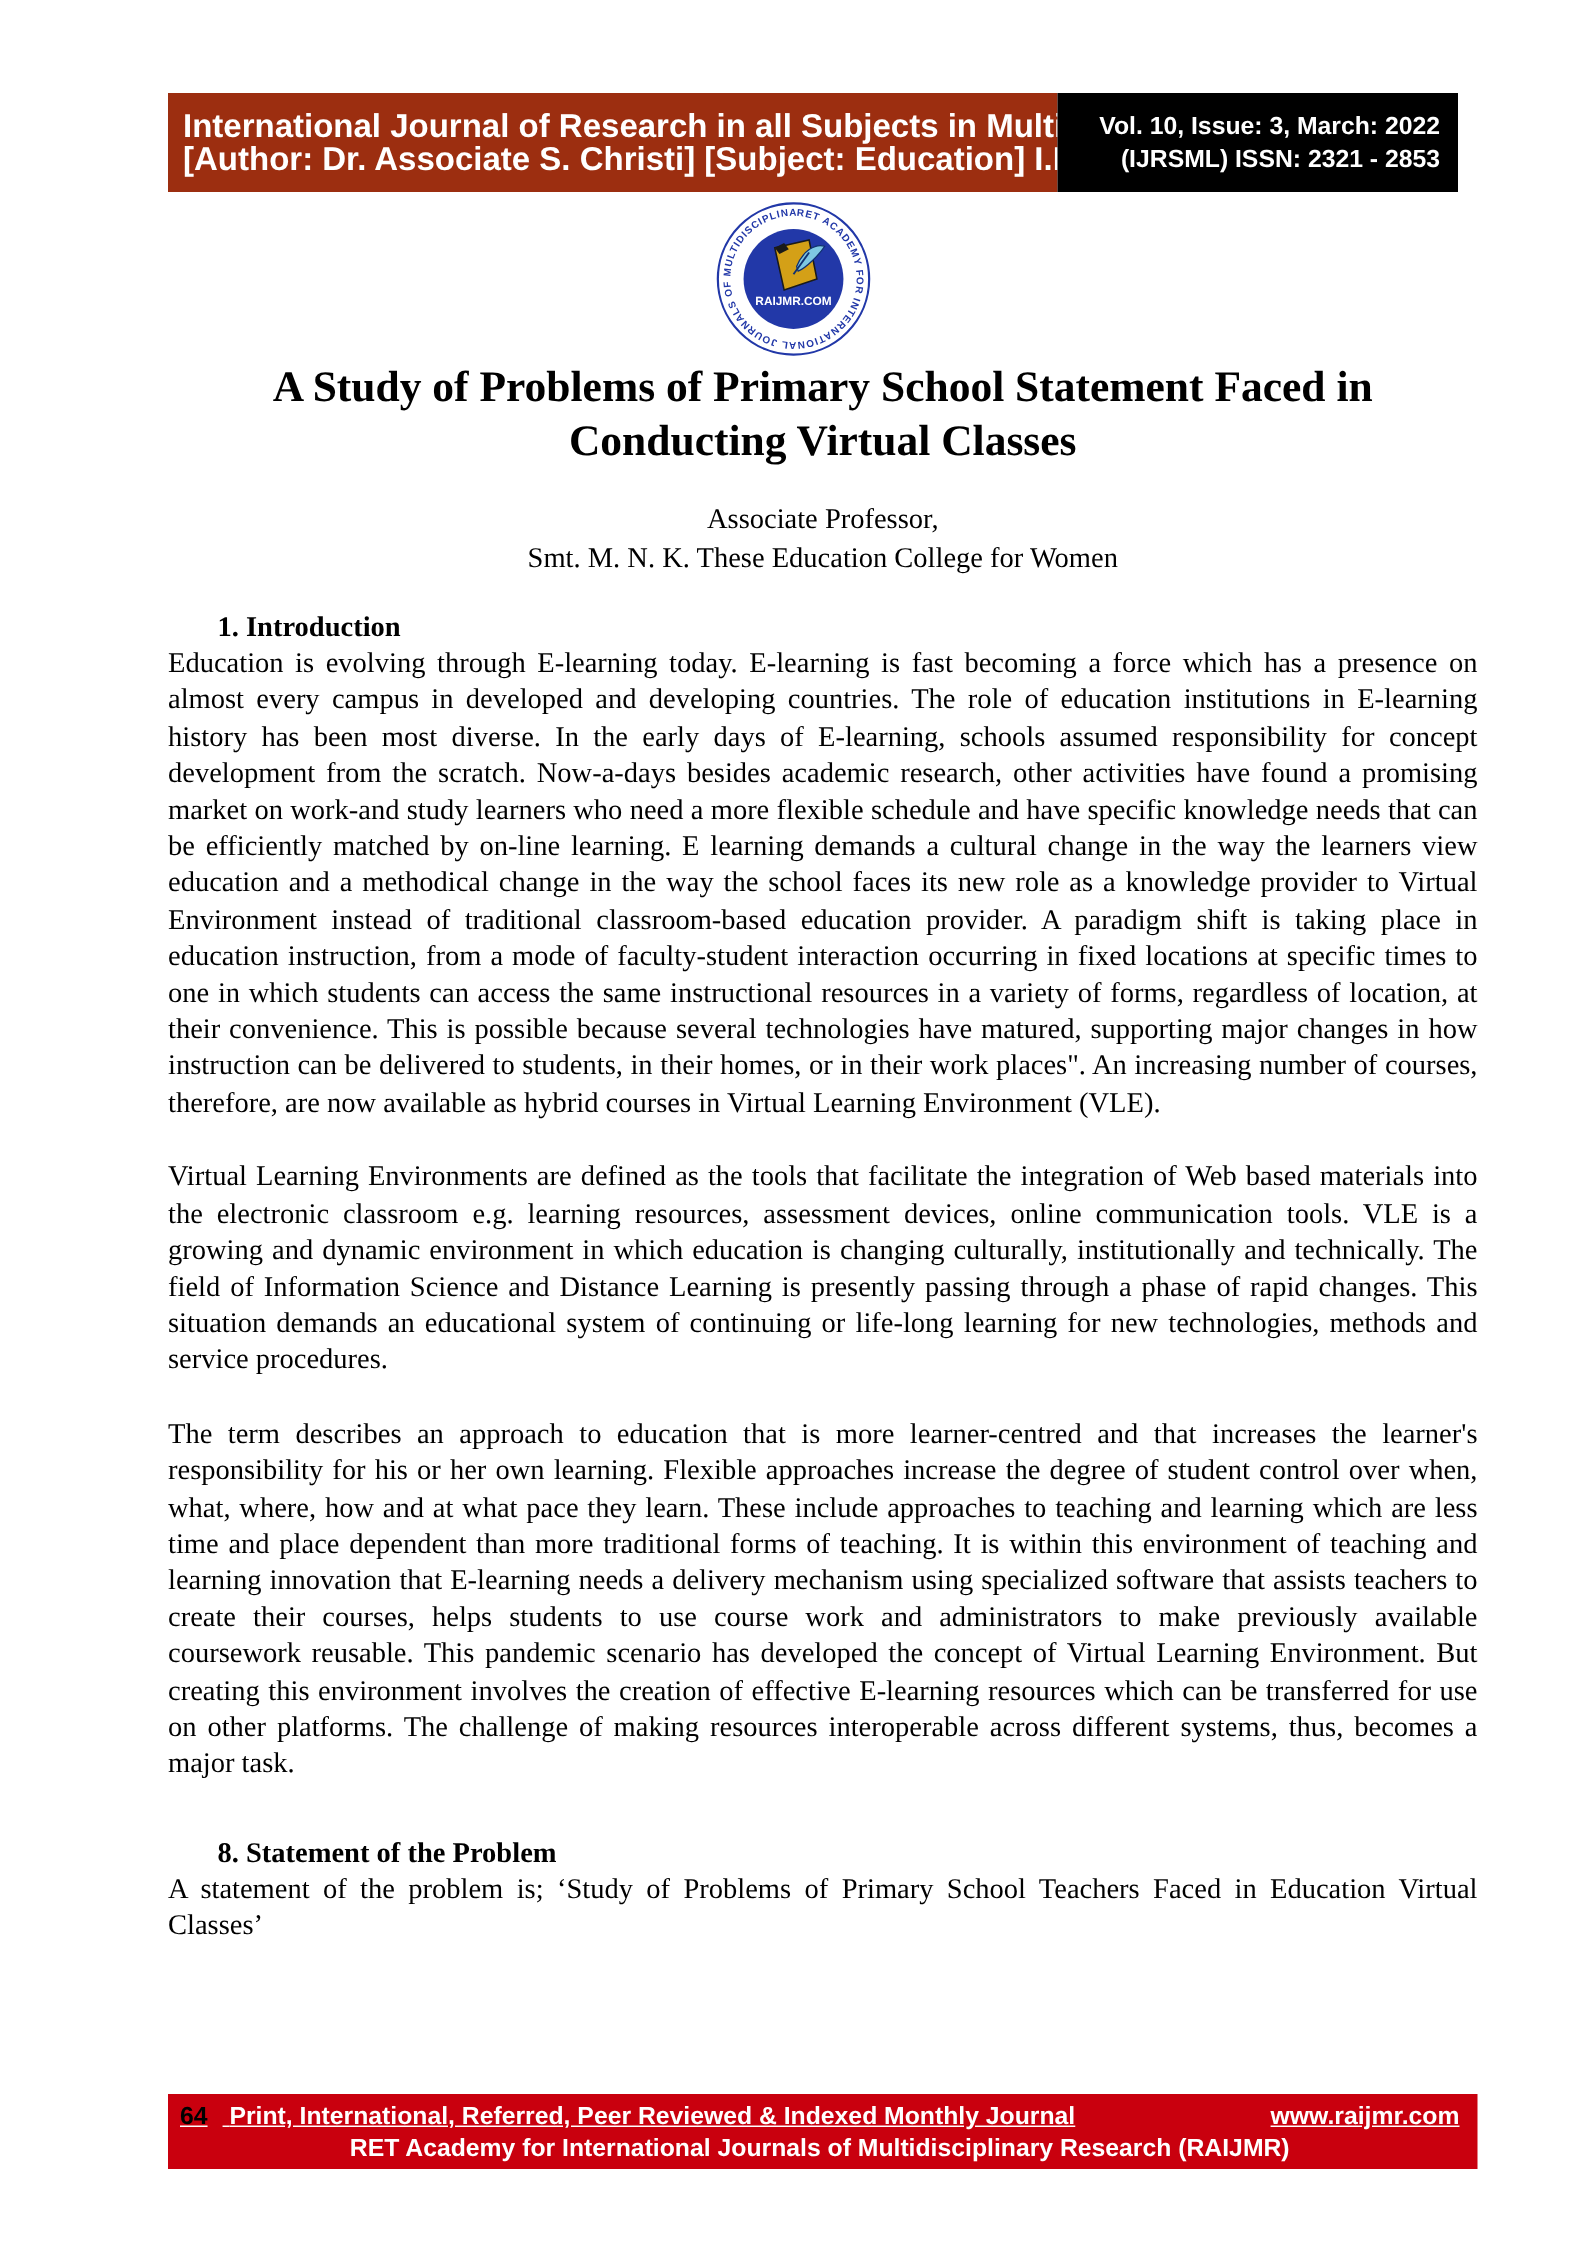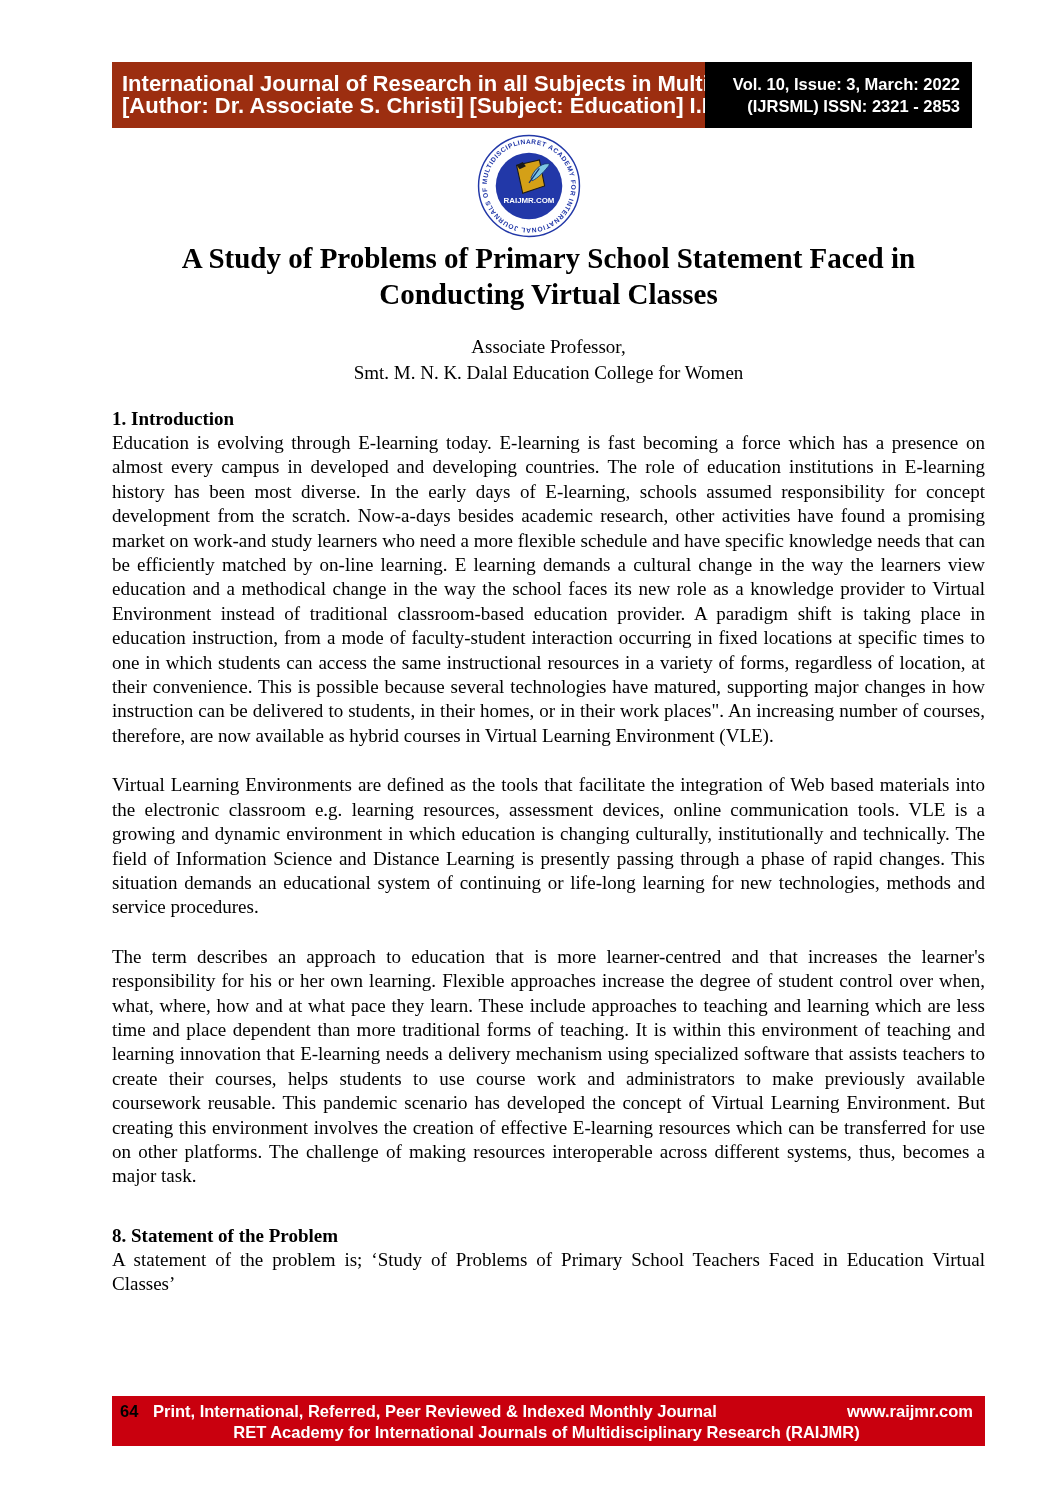--- a/index.html
+++ b/index.html
@@ -71,20 +71,21 @@
     position: absolute;
     top: 406px; left: 112px;
     width: 873px;
     font-size: 19px;
     line-height: 24.4px;
   }
   .section-heading {
     font-weight: bold;
     font-size: 19px;
     line-height: 25px;
+    margin-left: 33px;
   }
   .para {
     text-align: justify;
     text-justify: inter-word;
   }
   .para + .para { margin-top: 25px; }
   .section-2 { margin-top: 34px; }
   
   .footer {
     position: absolute;
@@ -95,20 +96,21 @@
     font-weight: bold;
     color: #ffffff;
     font-size: 16.5px;
     padding: 4px 12px 0 8px;
   }
   .footer-row1 {
     display: flex;
     justify-content: space-between;
     align-items: flex-start;
     line-height: 22px;
+    text-decoration: underline;
   }
   .footer-page-number {
     color: var(--pageNumberColor, #000000);
     margin-right: 10px;
   }
   .footer-row2 {
     text-align: center;
     line-height: 21px;
   }
 </style>
@@ -148,21 +150,21 @@
       <text x="50" y="66.5" text-anchor="middle" font-family="Liberation Sans, sans-serif" font-size="7.6" font-weight="bold" fill="#ffffff">RAIJMR.COM</text>
     </svg>
   </div>
 
   <h1 class="title">
     <div class="title-inner">A Study of Problems of Primary School Statement Faced in Conducting Virtual Classes</div>
   </h1>
 
   <div class="author-block">
     <div>Associate Professor,</div>
-    <div>Smt. M. N. K. Dalal Education College for Women</div>
+    <div>Smt. M. N. K. These Education College for Women</div>
   </div>
 
   <div class="main">
 
     <div>
       <div class="section-heading">1. Introduction</div>
       <p class="para">Education is evolving through E-learning today. E-learning is fast becoming a force which has a presence on almost every campus in developed and developing countries. The role of education institutions in E-learning history has been most diverse. In the early days of E-learning, schools assumed responsibility for concept development from the scratch. Now-a-days besides academic research, other activities have found a promising market on work-and study learners who need a more flexible schedule and have specific knowledge needs that can be efficiently matched by on-line learning. E learning demands a cultural change in the way the learners view education and a methodical change in the way the school faces its new role as a knowledge provider to Virtual Environment instead of traditional classroom-based education provider. A paradigm shift is taking place in education instruction, from a mode of faculty-student interaction occurring in fixed locations at specific times to one in which students can access the same instructional resources in a variety of forms, regardless of location, at their convenience. This is possible because several technologies have matured, supporting major changes in how instruction can be delivered to students, in their homes, or in their work places". An increasing number of courses, therefore, are now available as hybrid courses in Virtual Learning Environment (VLE).</p>
       <p class="para">Virtual Learning Environments are defined as the tools that facilitate the integration of Web based materials into the electronic classroom e.g. learning resources, assessment devices, online communication tools. VLE is a growing and dynamic environment in which education is changing culturally, institutionally and technically. The field of Information Science and Distance Learning is presently passing through a phase of rapid changes. This situation demands an educational system of continuing or life-long learning for new technologies, methods and service procedures.</p>
       <p class="para">The term describes an approach to education that is more learner-centred and that increases the learner's responsibility for his or her own learning. Flexible approaches increase the degree of student control over when, what, where, how and at what pace they learn. These include approaches to teaching and learning which are less time and place dependent than more traditional forms of teaching. It is within this environment of teaching and learning innovation that E-learning needs a delivery mechanism using specialized software that assists teachers to create their courses, helps students to use course work and administrators to make previously available coursework reusable. This pandemic scenario has developed the concept of Virtual Learning Environment. But creating this environment involves the creation of effective E-learning resources which can be transferred for use on other platforms. The challenge of making resources interoperable across different systems, thus, becomes a major task.</p>
     </div>

